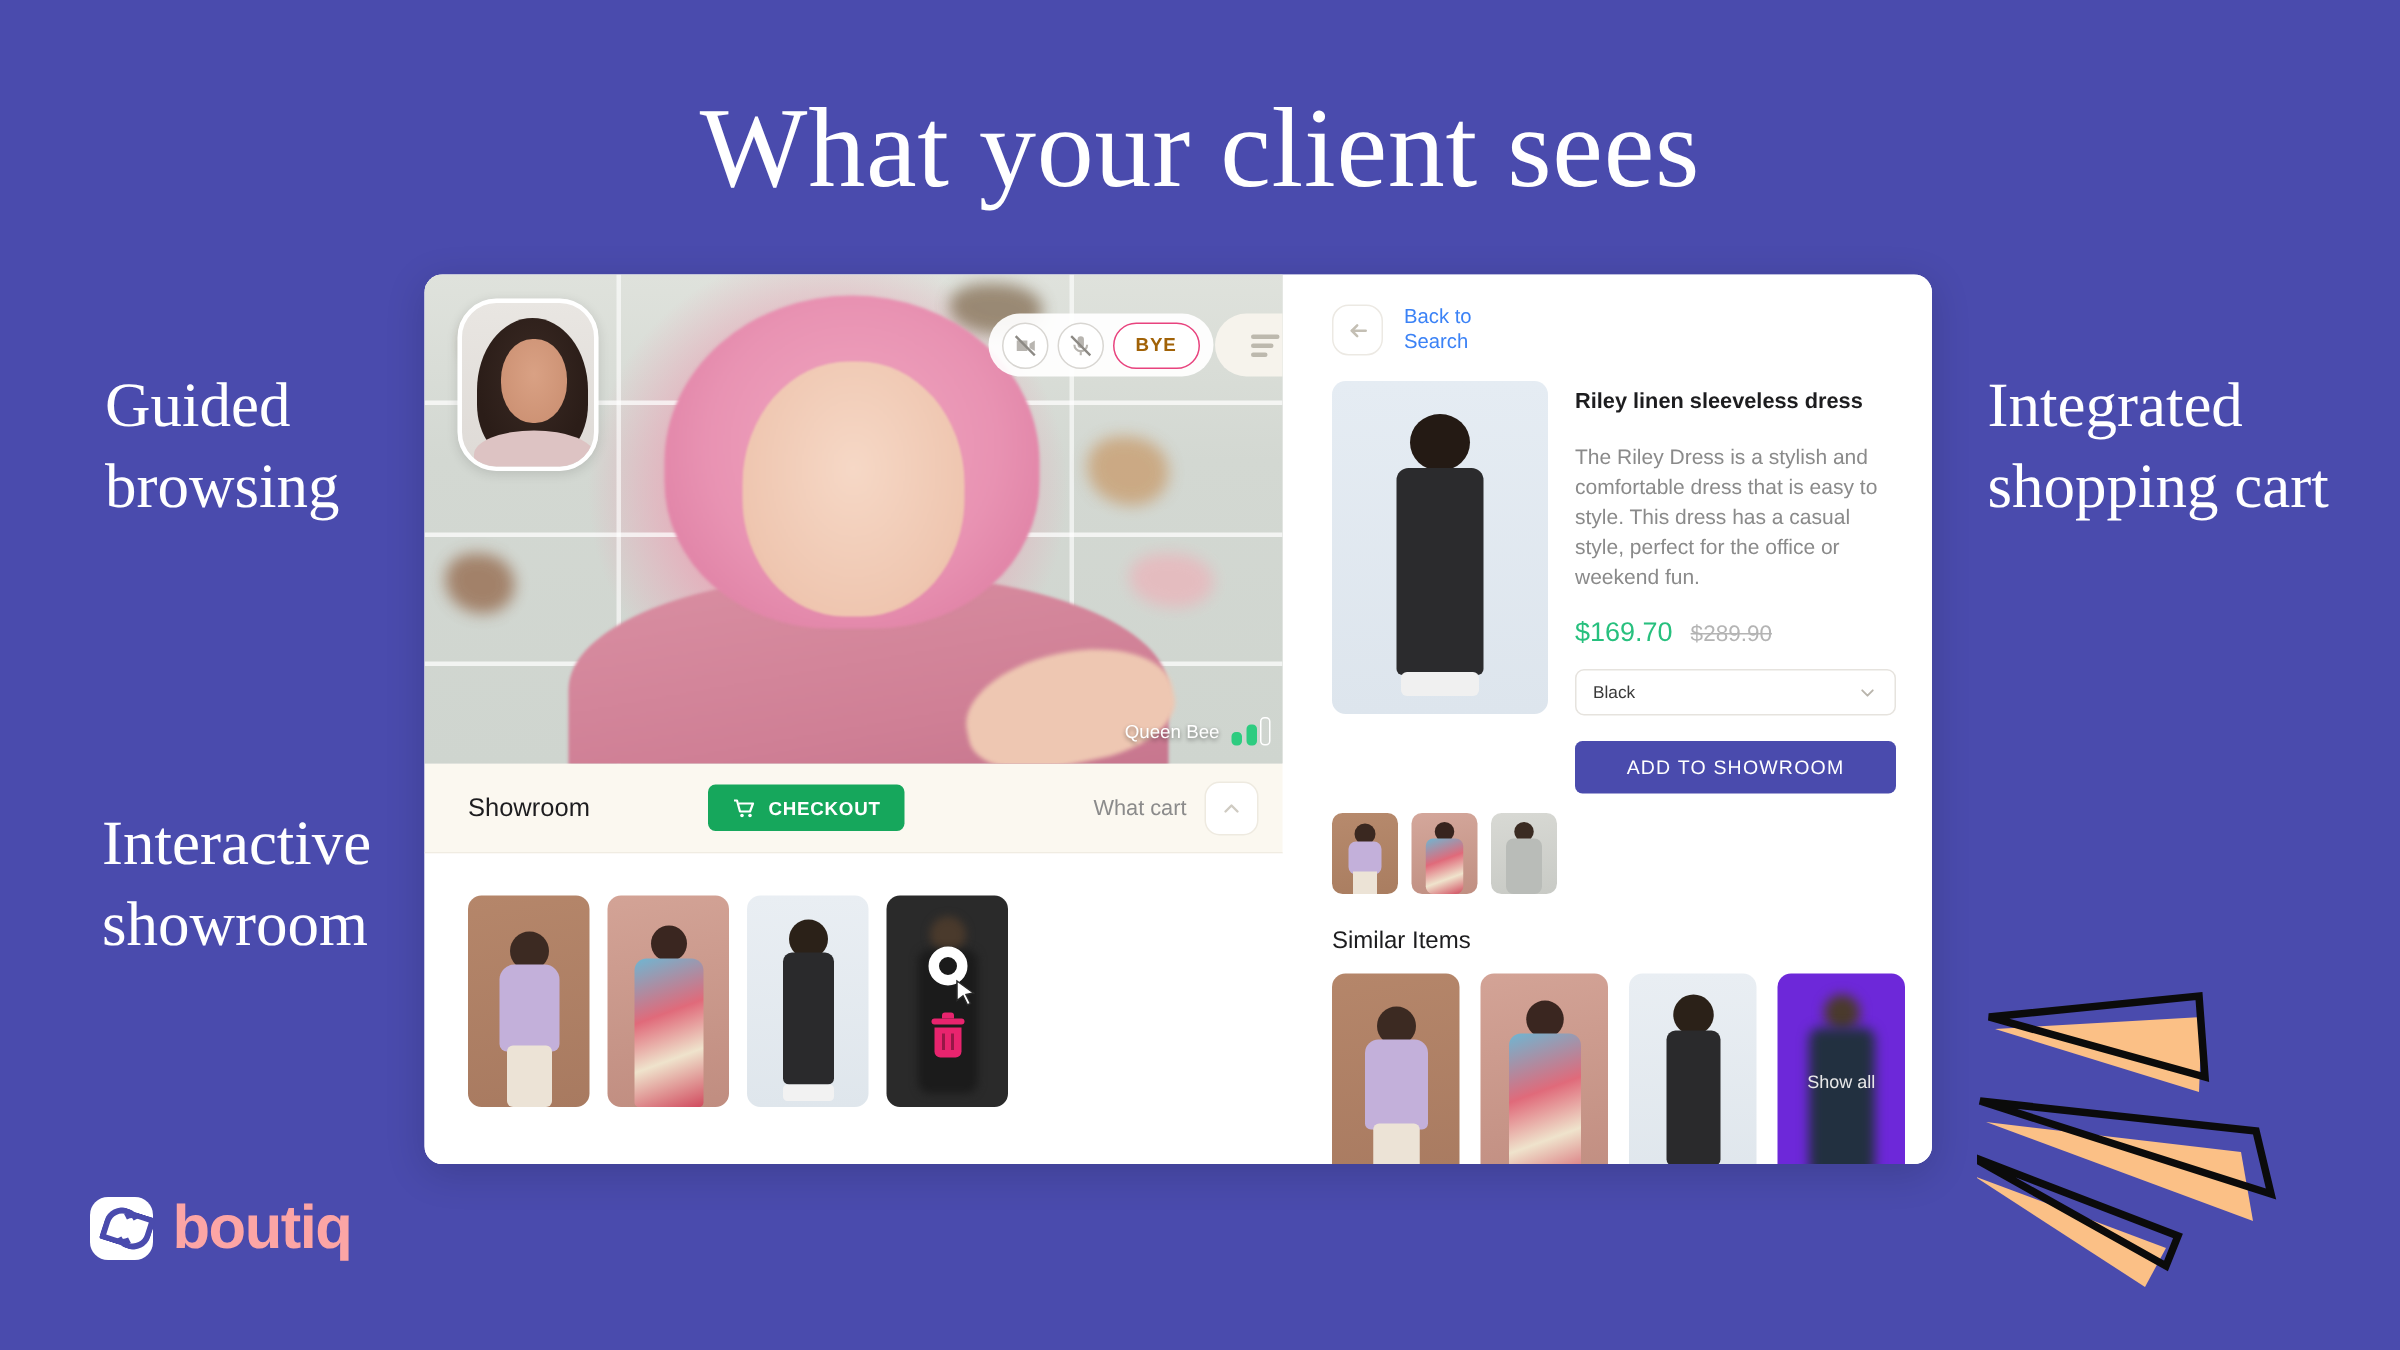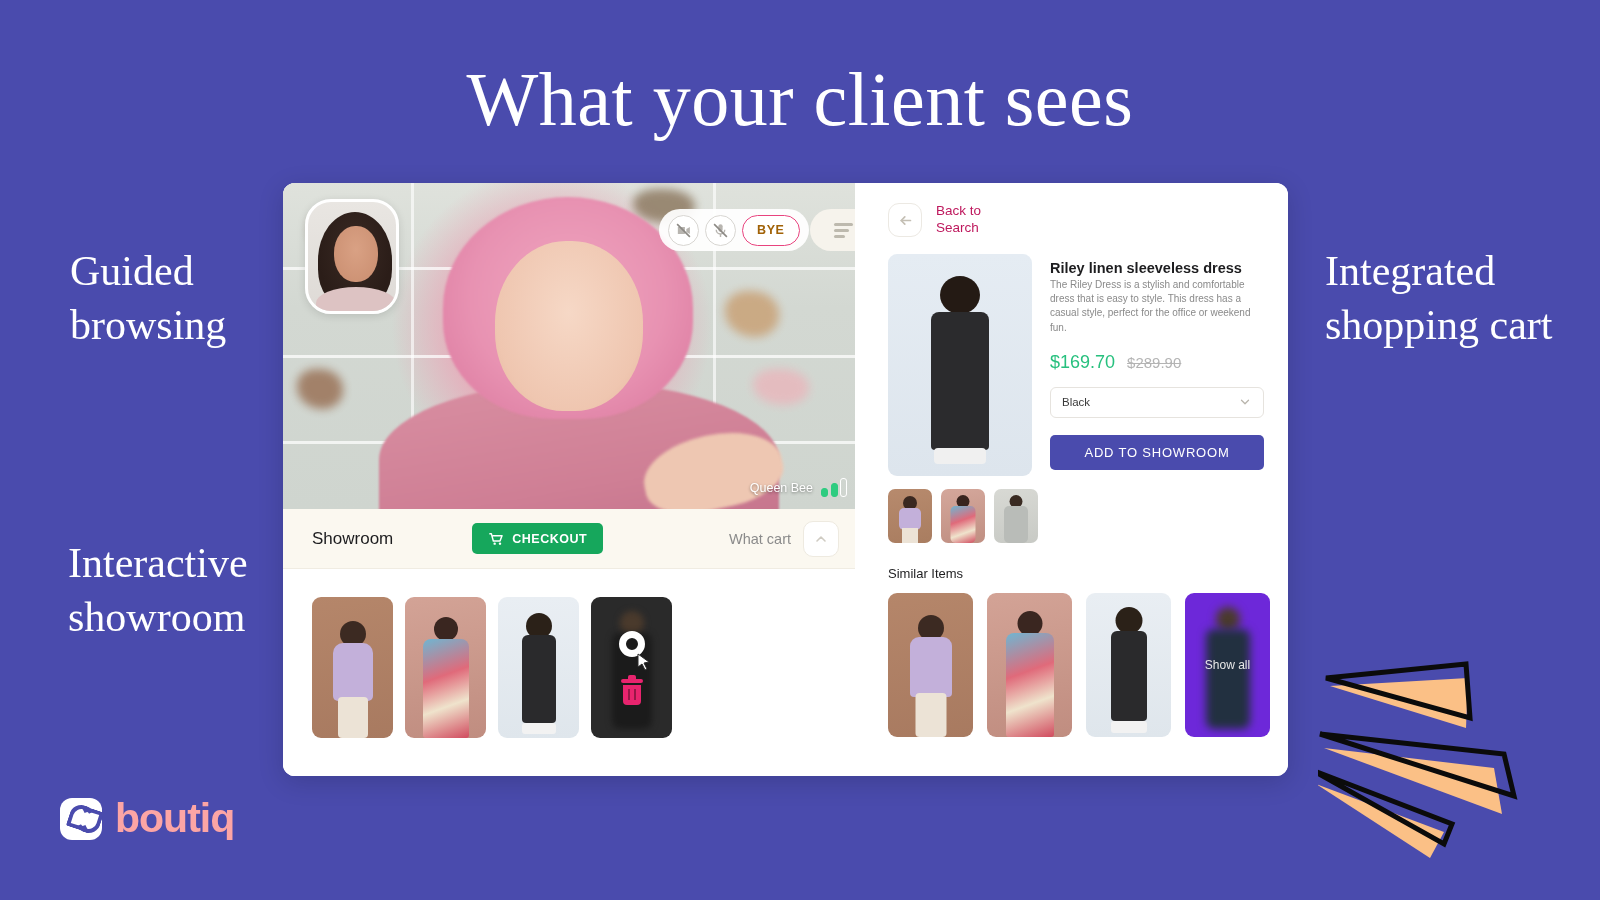--- a/index.html
+++ b/index.html
@@ -284,36 +284,36 @@
 
   
   .back-row { display: flex; align-items: center; gap: 14px; }
   .back-btn {
     width: 34px; height: 34px; border-radius: 11px;
     border: 1px solid #ece9e3; background: #fff;
     display: flex; align-items: center; justify-content: center;
     flex: none;
   }
   .back-label {
-    font-size: 13.5px; color: #be185d; line-height: 1.25;
+    font-size: 13.5px; color: #3b82f6; line-height: 1.25;
     max-width: 60px;
   }
 
   .product { display: flex; gap: 18px; margin-top: 17px; }
   .hero {
     width: 144px; height: 222px;
     border-radius: 9px; overflow: hidden;
     background: linear-gradient(180deg,#e5ecf3 0%,#dde5ed 100%);
     position: relative; flex: none;
   }
   .info { flex: 1; min-width: 0; padding-top: 6px; }
   .p-title { font-size: 14.5px; color: #1d1d1f; font-weight: 700; }
   .p-desc {
-    margin-top: 2px;
-    font-size: 10px; line-height: 1.42; color: #8a8a8a;
+    margin-top: 19px;
+    font-size: 14px; line-height: 1.42; color: #8a8a8a;
   }
   .p-price { margin-top: 17px; display: flex; align-items: baseline; gap: 12px; }
   .price-now { font-size: 18px; color: #27c07e; font-weight: 400; }
   .price-old { font-size: 15px; color: #b4b4b4; text-decoration: line-through; }
 
   .select {
     margin-top: 14px; height: 31px;
     border: 1px solid #e6e3de; border-radius: 6px;
     background: #fff;
     display: flex; align-items: center;
@@ -327,21 +327,21 @@
     border-radius: 5px; font-size: 13px; letter-spacing: 0.8px;
     cursor: pointer;
   }
 
   .variants { display: flex; gap: 9px; margin-top: 13px; }
   .variant { width: 44px; height: 54px; border-radius: 7px; overflow: hidden; position: relative; }
   .v1 { background: linear-gradient(170deg,#b78a6d 0%,#a97d60 100%); }
   .v2 { background: linear-gradient(170deg,#d4a79b 0%,#c08f82 100%); }
   .v3 { background: linear-gradient(170deg,#d8d9d4 0%,#c8cac5 100%); }
 
-  .similar-title { margin-top: 23px; font-size: 13px; color: #1d1d1f; }
+  .similar-title { margin-top: 23px; font-size: 16px; color: #1d1d1f; }
   .similar-grid { display: flex; gap: 14px; margin-top: 12px; }
   .sim {
     width: 85px; height: 144px; border-radius: 9px;
     overflow: hidden; position: relative; flex: none;
   }
   .s-dark { background: #6d28d9; display: flex; align-items: center; justify-content: center; }
   .s-dark span { color: #e8e8e8; font-size: 12px; position: relative; z-index: 2; }
 
   
   .logo { position: absolute; left: 60px; top: 795px; display: flex; align-items: center; gap: 13px; }

